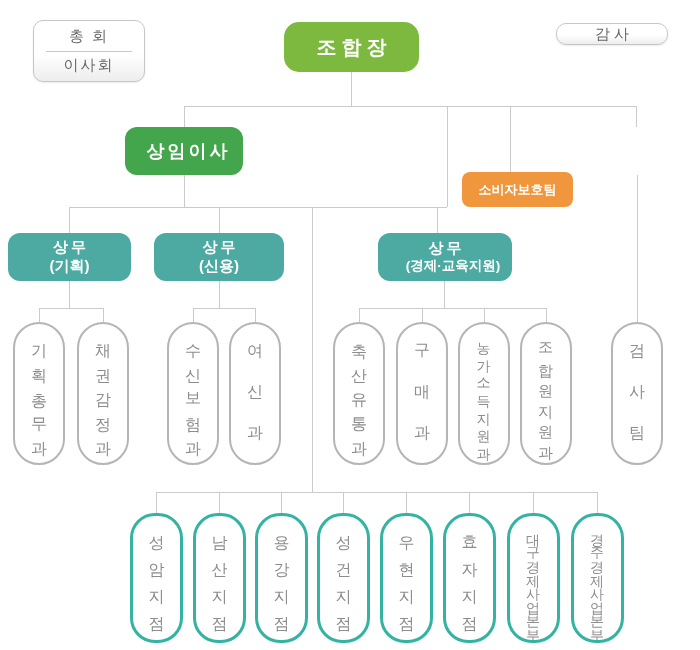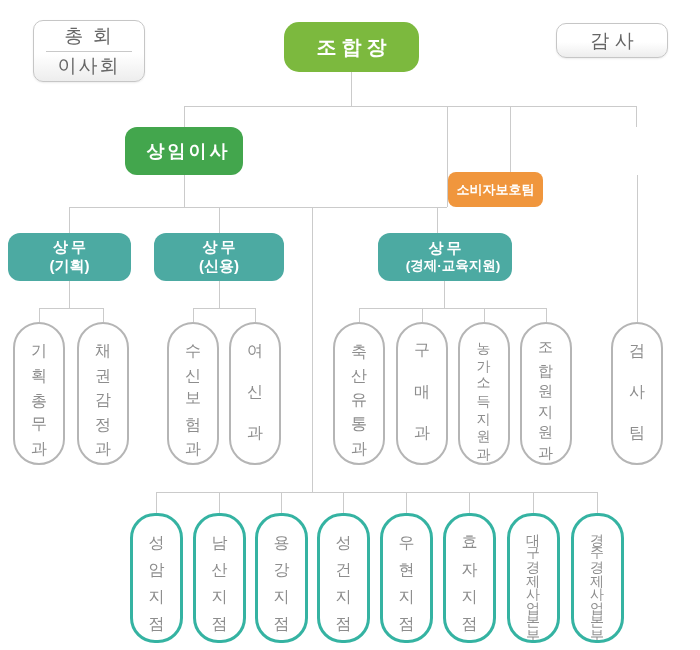--- a/index.html
+++ b/index.html
@@ -11,21 +11,21 @@
   .hline{height:1px;}
   .vline{width:1px;}
 
   
   .node{position:absolute;display:flex;align-items:center;justify-content:center;
         box-sizing:border-box;text-align:center;}
 
   
   .white-box{background:linear-gradient(#ffffff 55%,#ededed 100%);
              border:1px solid #c6c6c6;border-radius:10px;
-             color:#666;font-size:19px;box-shadow:0 1px 2px rgba(0,0,0,.08);}
+             color:#666;font-size:15px;box-shadow:0 1px 2px rgba(0,0,0,.08);}
   .assembly{flex-direction:column;justify-content:space-evenly;padding:2px 0;}
   .assembly .row{letter-spacing:2px;}
   .assembly .divider{width:78%;height:1px;background:#c9c9c9;margin:1px auto;}
 
   
   .solid{color:#fff;font-weight:bold;border-radius:12px;}
   .chairman{background:#7cb93e;border-radius:15px;font-size:20px;letter-spacing:5px;padding-left:5px;}
   .exec{background:#43a64d;font-size:18px;letter-spacing:3px;padding-left:9px;align-items:center;}
   .audit2{background:#2ba367;font-size:18px;letter-spacing:3px;padding-left:3px;}
   .md{background:#4caaa2;flex-direction:column;font-size:15px;line-height:1.25;}
@@ -91,30 +91,30 @@
   <div class="node white-box assembly" style="left:33px;top:20px;width:112px;height:62px">
     <div class="row">총 회</div>
     <div class="divider"></div>
     <div class="row">이사회</div>
   </div>
 
   <div class="node solid chairman" style="left:284px;top:22px;width:135px;height:50px">
     <span>조합장</span>
   </div>
 
-  <div class="node white-box" style="left:556px;top:23px;width:112px;height:35px">
+  <div class="node white-box" style="left:556px;top:23px;width:112px;height:22px">
     <span>감 사</span>
   </div>
 
   <div class="node solid exec" style="left:125px;top:127px;width:118px;height:48px">
     <span>상임이사</span>
   </div>
 
 
-  <div class="node solid consumer" style="left:448px;top:172px;width:95px;height:35px">
+  <div class="node solid consumer" style="left:462px;top:172px;width:111px;height:35px">
     <span>소비자보호팀</span>
   </div>
 
   <div class="node solid md" style="left:8px;top:233px;width:123px;height:48px">
     <div class="l1">상무</div>
     <div class="l2">(기획)</div>
   </div>
 
   <div class="node solid md" style="left:154px;top:233px;width:130px;height:48px">
     <div class="l1">상무</div>

